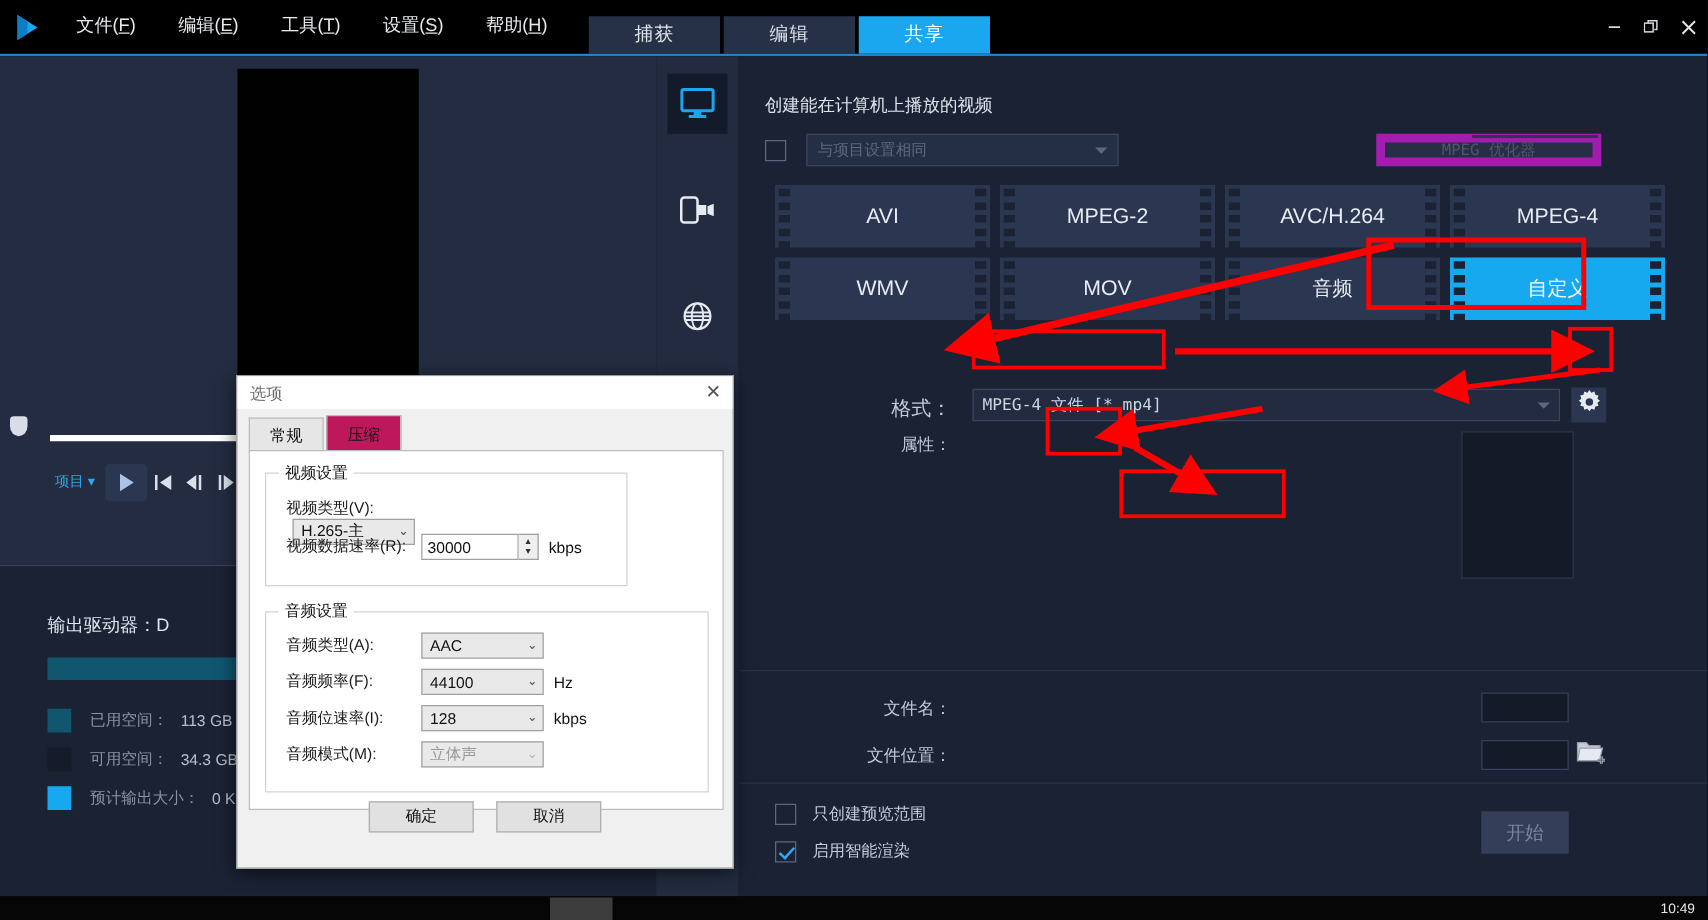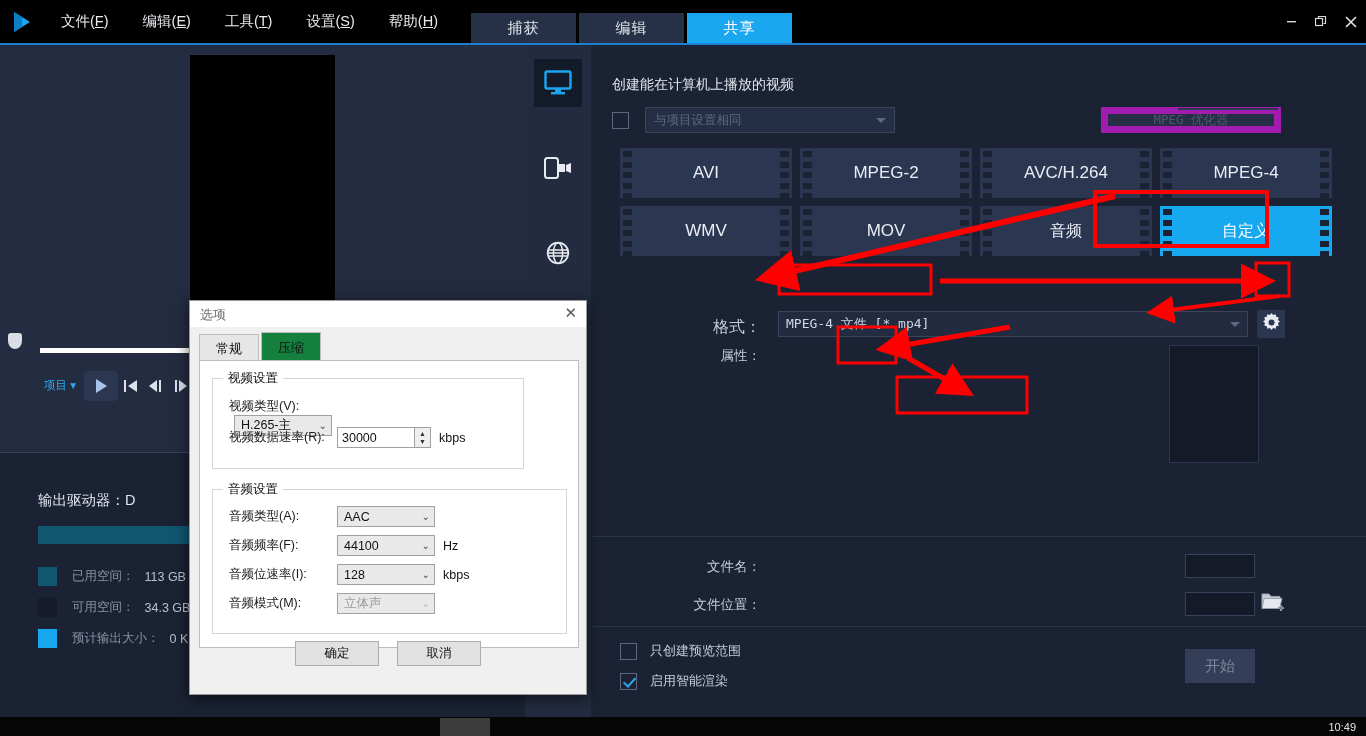--- a/index.html
+++ b/index.html
@@ -184,21 +184,21 @@
   }
   .dlg-title { position:absolute; left:0; top:0; width:100%; height:26px; background:#ffffff; }
   .dlg-title .t { position:absolute; left:10px; top:5px; color:#6d6d6d; font-size:13px; }
   .dlg-title .x { position:absolute; right:9px; top:3px; color:#555; font-size:15px; }
 
   .dlg-tabs { position:absolute; left:9px; top:31px; display:flex; align-items:flex-end; }
   .dtab {
     height:28px; padding:0 16px; line-height:28px; font-size:13px; color:#111;
     background:#e6e6e6; border:1px solid #bdbdbd; border-bottom:none; margin-right:2px;
   }
-  .dtab.active { background:#15803d; height:30px; line-height:30px; }
+  .dtab.active { background:#be185d; height:30px; line-height:30px; }
 
   .dlg-page {
     position:absolute; left:9px; top:59px; width:380px; height:288px;
     background:#ffffff; border:1px solid #bdbdbd;
   }
   .group {
     position:absolute; border:1px solid #d4d4d4;
   }
   .group > .gt {
     position:absolute; left:10px; top:-9px; background:#ffffff; padding:0 5px;
@@ -669,21 +669,21 @@
         </div>
       </div>
 
       <div class="dlg-tabs">
         <div class="dtab">常规</div>
         <div class="dtab active">压缩</div>
       </div>
 
       <div class="dlg-page">
 
-        <div class="group" style="left:12px; top:17px; width:312px; height:91px;padding-left:44px;">
+        <div class="group" style="left:12px; top:17px; width:290px; height:91px;padding-left:44px;">
           <div class="gt">视频设置</div>
           <div class="frow" style="left:16px; top:19px;flex-direction:column;">
             <div class="flabel">视频类型(V):</div>
             <div class="fsel" style="width:98px">
               <span class="v">H.265-主</span>
               <span class="chev">⌄</span>
             </div>
           </div>
           <div class="frow" style="left:16px; top:48px;">
             <div class="flabel">视频数据速率(R):</div>

